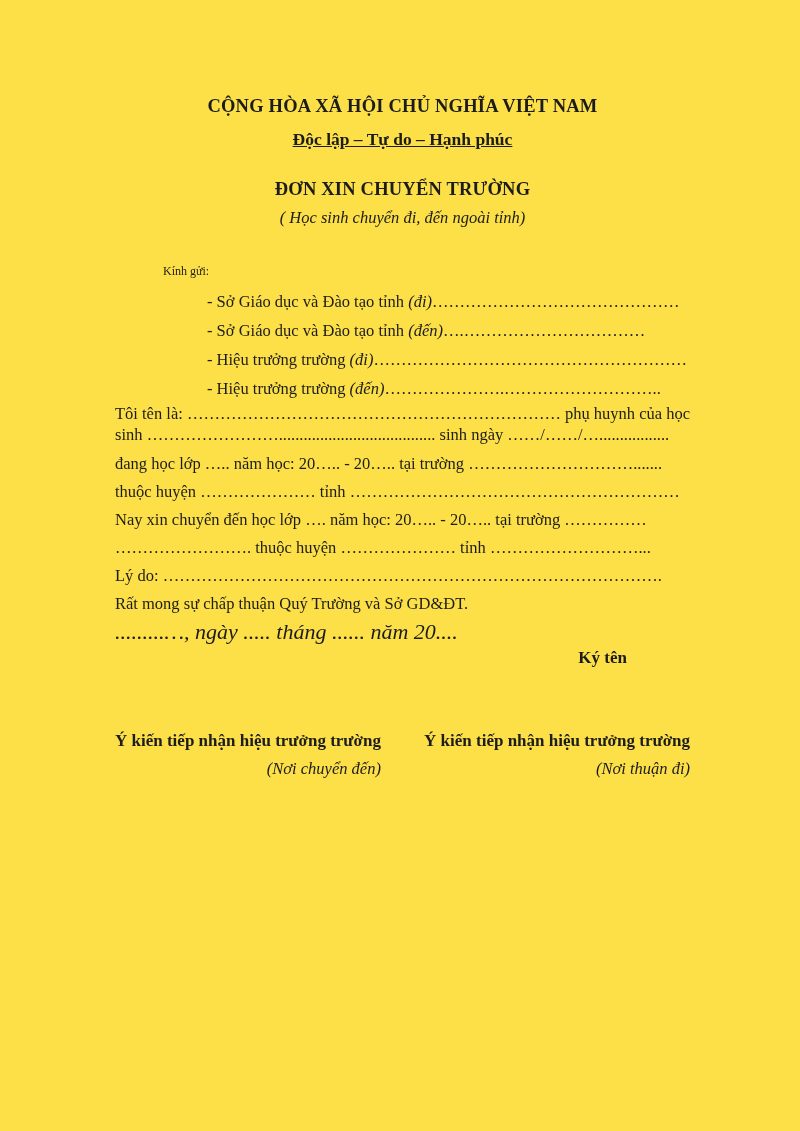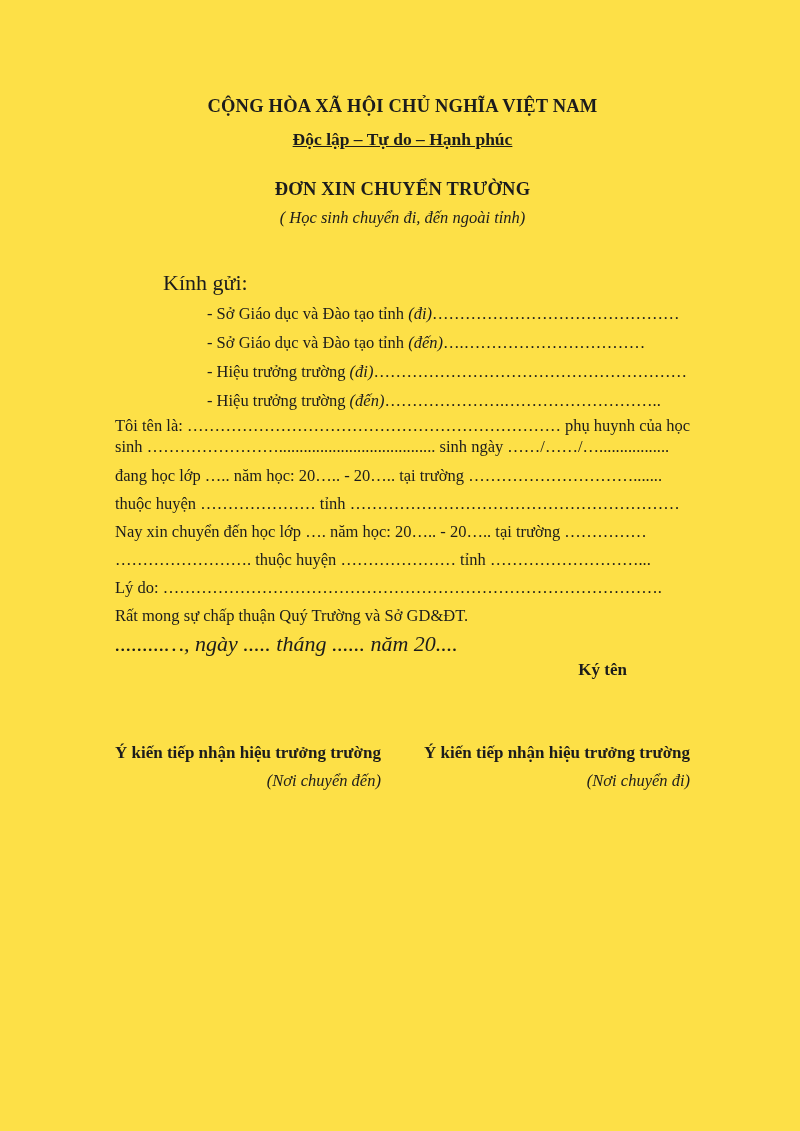--- a/index.html
+++ b/index.html
@@ -36,23 +36,23 @@
     margin-top: 30px;
     letter-spacing: .2px;
   }
   .subtitle {
     font-size: 16.5px;
     font-style: italic;
     line-height: 21px;
     margin-top: 7px;
   }
   .salutation {
-    font-size: 22px;
+    font-size: 12px;
     line-height: 20px;
-    margin-top: 45px;
+    margin-top: 33px;
     padding-left: 48px;
   }
   .recipients { margin-top: 6px; }
   .recipient {
     font-size: 16.5px;
     line-height: 29px;
     padding-left: 92px;
     white-space: nowrap;
     overflow: hidden;
   }
@@ -152,18 +152,18 @@
     <div class="date-line">.........…, ngày ..... tháng ...... năm 20....</div>
     <div class="sign-label">Ký tên</div>
 
     <div class="footer">
       <div class="footer-col left">
         <div class="footer-heading">Ý kiến tiếp nhận hiệu trưởng trường</div>
         <div class="footer-sub">(Nơi chuyển đến)</div>
       </div>
       <div class="footer-col right">
         <div class="footer-heading">Ý kiến tiếp nhận hiệu trưởng trường</div>
-        <div class="footer-sub">(Nơi chuyển đi)</div>
+        <div class="footer-sub">(Nơi thuận đi)</div>
       </div>
     </div>
 
   </div>
 </div>
 
 </body></html>

